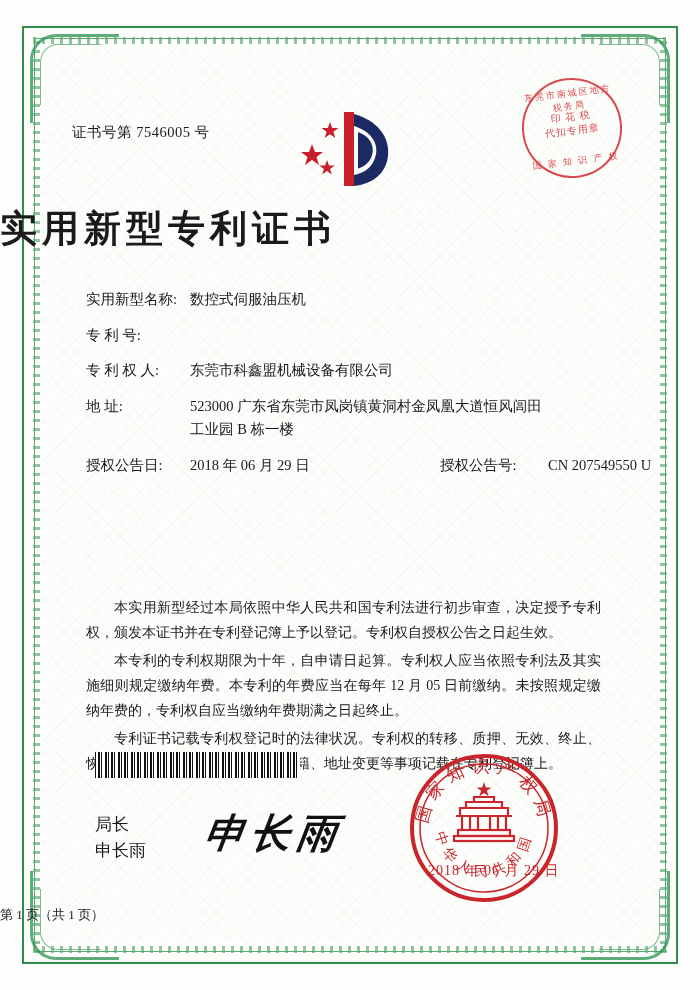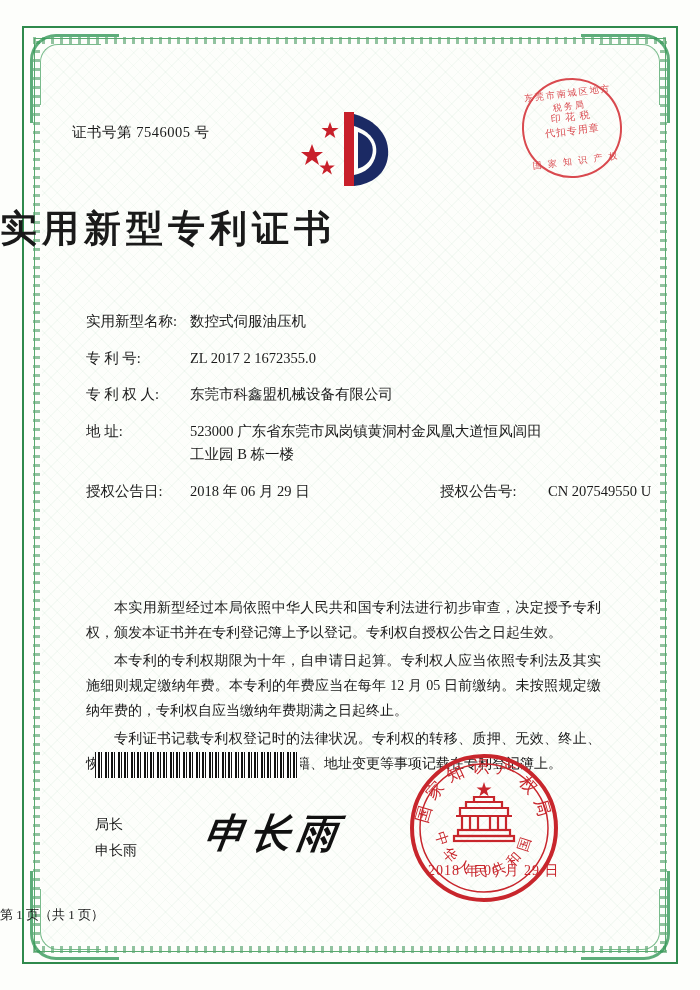--- a/index.html
+++ b/index.html
@@ -151,21 +151,20 @@
     position: absolute;
     left: 86px; top: 292px;
     width: 536px;
     font-size: 14.5px;
     line-height: 1.0;
   }
   .row {
     display: flex;
     align-items: flex-end;
     margin-bottom: 21px;
-    margin-top: 22px;
   }
   .row .lbl {
     width: 104px;
     flex: 0 0 104px;
     letter-spacing: 0px;
   }
   .row .val {
     flex: 1;
   }
   .row.two .val { flex: 0 0 auto; width: 250px; }
@@ -206,21 +205,21 @@
       #111 3px 5px, #fff 5px 6px,
       #111 6px 7px, #fff 7px 10px,
       #111 10px 12px, #fff 12px 13px
     );
   }
 
   
   .sig-label {
     position: absolute;
     left: 95px; top: 812px;
-    font-size: 14px;
+    font-size: 17px;
     line-height: 26px;
   }
   .sig-hand {
     position: absolute;
     left: 205px; top: 806px;
     font-size: 40px;
     font-family: "Liberation Serif", "DejaVu Serif", serif;
     font-style: italic;
     font-weight: bold;
     letter-spacing: 6px;
@@ -293,21 +292,20 @@
 
   <div class="title">实用新型专利证书</div>
 
   <div class="fields">
     <div class="row">
       <div class="lbl">实用新型名称:</div>
       <div class="val">数控式伺服油压机</div>
     </div>
     <div class="row">
       <div class="lbl">专 利 号:</div>
-      <div class="val">ZL 2017 2 1672355.0</div>
     </div>
     <div class="row">
       <div class="lbl">专 利 权 人:</div>
       <div class="val">东莞市科鑫盟机械设备有限公司</div>
     </div>
     <div class="row">
       <div class="lbl">地 址:</div>
       <div class="val">523000 广东省东莞市凤岗镇黄洞村金凤凰大道恒风闾田</div>
     </div>
     <div class="addr-cont">工业园 B 栋一楼</div>

